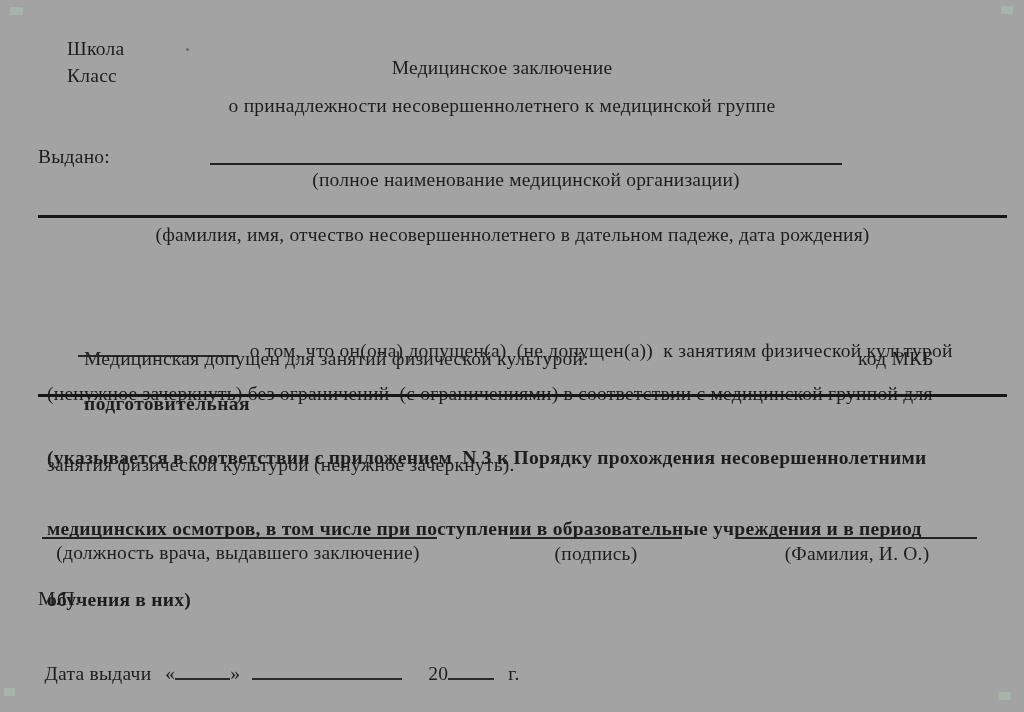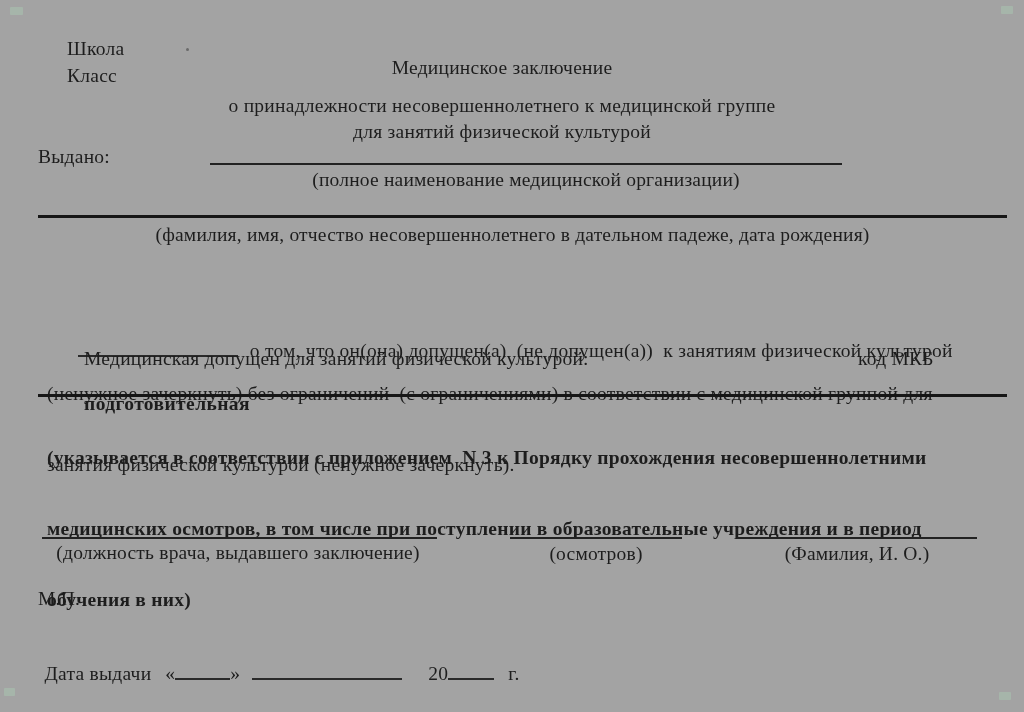--- a/index.html
+++ b/index.html
@@ -35,21 +35,20 @@
   <div class="speck" style="left:1001px;top:6px;width:12px;height:8px;"></div>
   <div class="speck" style="left:4px;top:688px;width:11px;height:8px;"></div>
   <div class="speck" style="left:999px;top:692px;width:12px;height:8px;"></div>
   <div class="dot" style="left:186px;top:48px;"></div>
 
   <div class="t" style="left:67px;top:38px;">Школа</div>
   <div class="t" style="left:67px;top:65px;">Класс</div>
 
   <div class="t center" style="left:0;width:1004px;top:57px;">Медицинское заключение</div>
   <div class="t center" style="left:0;width:1004px;top:95px;">о принадлежности несовершеннолетнего к медицинской группе</div>
-  <div class="t center" style="left:0;width:1004px;top:121px;">для занятий физической культурой</div>
 
   <div class="t" style="left:38px;top:146px;">Выдано:</div>
   <div class="thin-rule" style="left:210px;top:163px;width:632px;"></div>
   <div class="t center caption" style="left:210px;width:632px;top:169px;">(полное наименование медицинской организации)</div>
 
   <div class="rule" style="left:38px;top:215px;width:969px;height:3px;"></div>
   <div class="t center caption" style="left:20px;width:985px;top:224px;">(фамилия, имя, отчество несовершеннолетнего в дательном падеже, дата рождения)</div>
 
   <div class="t lines27" style="left:47px;top:265px;">
     <div>
@@ -68,21 +67,21 @@
     <div>(указывается в соответствии с приложением  N 3 к Порядку прохождения несовершеннолетними</div>
     <div>медицинских осмотров, в том числе при поступлении в образовательные учреждения и в период</div>
     <div>обучения в них)</div>
   </div>
 
   <div class="thin-rule" style="left:42px;top:537px;width:395px;"></div>
   <div class="thin-rule" style="left:510px;top:537px;width:172px;"></div>
   <div class="thin-rule" style="left:737px;top:537px;width:240px;"></div>
 
   <div class="t center caption" style="left:28px;width:420px;top:542px;">(должность врача, выдавшего заключение)</div>
-  <div class="t center caption" style="left:510px;width:172px;top:543px;">(осмотров)</div>
+  <div class="t center caption" style="left:510px;width:172px;top:543px;">(подпись)</div>
   <div class="t center caption" style="left:737px;width:240px;top:543px;">(Фамилия, И. О.)</div>
 
   <div class="t" style="left:38px;top:588px;">М.П.</div>
 
   <div class="t" style="left:24px;top:637px;">
     <span>Дата выдачи</span><span class="ml14">«</span><span class="blank w55"></span><span>»</span><span class="blank w150 ml12"></span><span class="ml26">20</span><span class="blank w46"></span><span class="ml14">г.</span>
   </div>
 
 </div>
 

